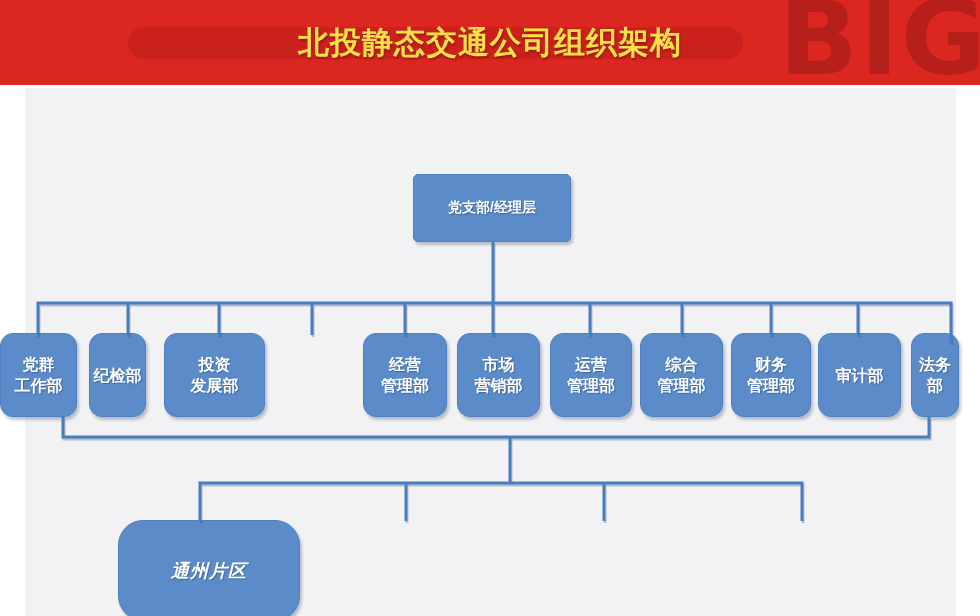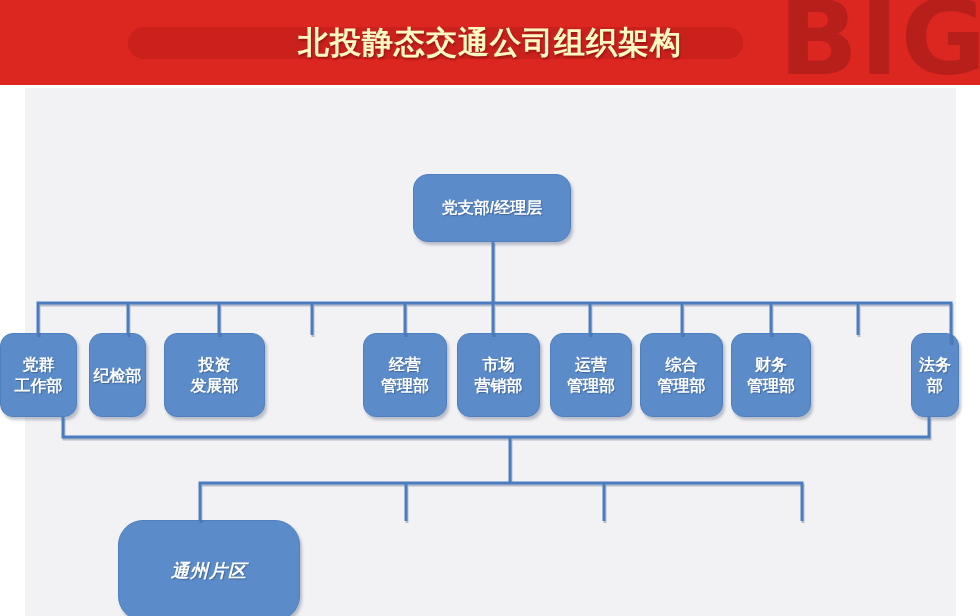--- a/index.html
+++ b/index.html
@@ -19,21 +19,21 @@
   }
   .header .watermark{
     position:absolute;right:-8px;top:-14px;height:85px;
     font-size:104px;line-height:104px;font-weight:900;
     color:#b01e1b;opacity:0.82;letter-spacing:2px;
     font-family:"DejaVu Sans","Liberation Sans",sans-serif;
   }
   .header .title{
     position:absolute;left:0;top:0;width:100%;height:85px;
     display:flex;align-items:center;justify-content:center;
-    color:#fef9c3;font-size:31px;font-weight:bold;letter-spacing:1px;
+    color:#fde047;font-size:31px;font-weight:bold;letter-spacing:1px;
     text-shadow:1px 2px 2px rgba(100,10,8,0.45);
     text-align:center;
   }
   
   .content{position:absolute;left:0;top:85px;width:980px;height:531px;background:#ffffff;}
   .gray-panel{
     position:absolute;left:25px;top:3px;width:931px;height:528px;
     background:#f2f2f4;
   }
   .diagram{position:absolute;left:0;top:0;width:980px;height:531px;}
@@ -44,21 +44,21 @@
   }
   .connectors path{fill:none;stroke:#4a7cc0;stroke-width:3;}
   .node{
     position:absolute;z-index:2;
     background:#5b8bc9;border:1px solid #4e80bf;box-sizing:border-box;
     display:flex;flex-direction:column;align-items:center;justify-content:center;
     color:#ffffff;font-weight:bold;text-align:center;
     box-shadow:2px 3px 3px rgba(90,100,130,0.38);
     text-shadow:1px 1px 1px rgba(20,40,80,0.35);
   }
-  .root-node{left:413px;top:89px;width:158px;height:68px;border-radius:15px;font-size:16px;}
+  .root-node{left:413px;top:89px;width:158px;height:68px;border-radius:5px;font-size:14px;}
   .dept-node{top:248px;height:84px;border-radius:13px;font-size:16px;line-height:21px;}
   .branch-node{top:435px;height:101px;border-radius:25px;font-size:18px;letter-spacing:1px;font-style:italic;}
   .dept-node span,.branch-node span,.root-node span{display:block;}
 </style>
 </head>
 <body>
 
 <div class="header">
   <div class="band"></div>
   <div class="watermark">BIG</div>
@@ -99,20 +99,24 @@
       <span>管理部</span>
     </div>
     <div class="node dept-node" style="left:640px;width:83px">
       <span>综合</span>
       <span>管理部</span>
     </div>
     <div class="node dept-node" style="left:731px;width:80px">
       <span>财务</span>
       <span>管理部</span>
     </div>
+    <div class="node dept-node" style="left:818px;width:83px">
+      <span>审计部</span>
+      <span></span>
+    </div>
     <div class="node dept-node" style="left:911px;width:48px">
       <span>法务部</span>
       <span></span>
     </div>
 
     <div class="node branch-node" style="left:118px;width:182px">
       <span>通州片区</span>
     </div>
 
     <svg class="connectors" viewBox="0 0 980 531" xmlns="http://www.w3.org/2000/svg">

